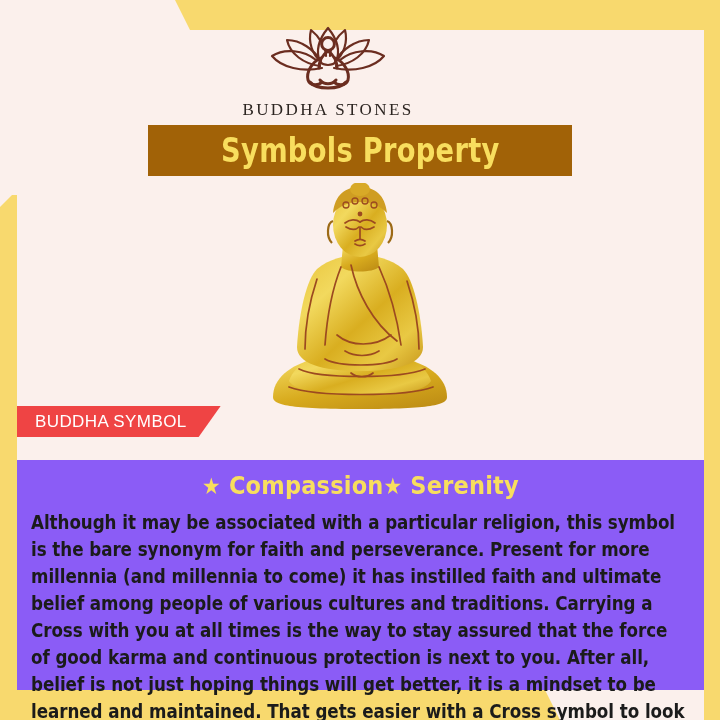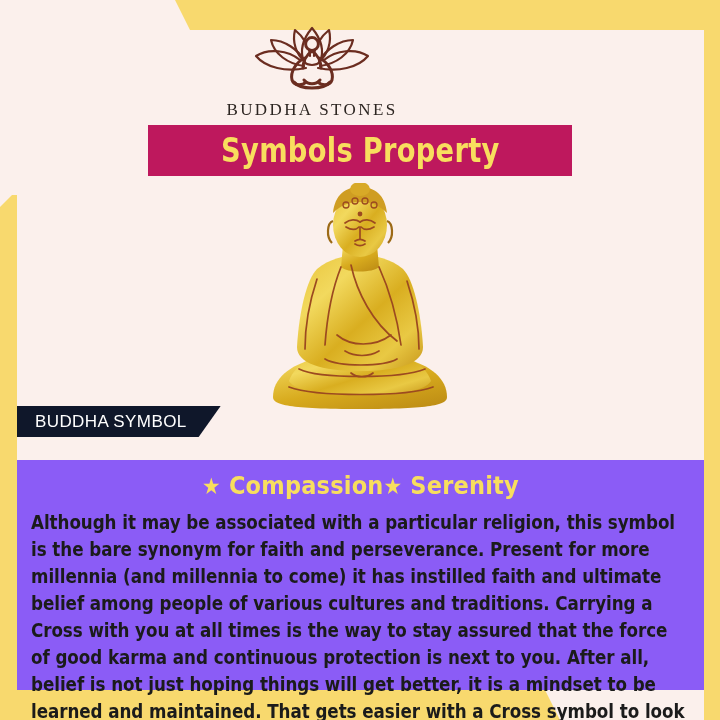--- a/index.html
+++ b/index.html
@@ -71,21 +71,21 @@
     top: 30px;
     width: 687px;
     height: 660px;
     background: #fbf0ec;
     z-index: 1;
   }
 
   
   .logo-block {
     position: absolute;
-    left: 0;
+    left: 16px;
     top: 22px;
     width: 624px;
     text-align: center;
     z-index: 4;
   }
   .logo-mark {
     display: block;
     margin: 0 auto;
     width: 140px;
     height: 74px;
@@ -99,21 +99,21 @@
     font-weight: 400;
   }
 
   
   .title-banner {
     position: absolute;
     left: 148px;
     top: 125px;
     width: 424px;
     height: 51px;
-    background: #be185d;
+    background: #a16207;
     display: flex;
     align-items: center;
     justify-content: center;
     z-index: 4;
   }
   .title-text {
     font-family: "Liberation Sans Narrow", "DejaVu Sans Condensed", "Liberation Sans", sans-serif;
     font-size: 33px;
     font-weight: 700;
     color: #f8de5e;
@@ -138,21 +138,21 @@
     height: 232px;
     display: block;
   }
 
   
   .ribbon {
     position: absolute;
     left: 17px;
     top: 406px;
     height: 31px;
-    background: #0f172a;
+    background: #ef4444;
     padding: 0 34px 0 18px;
     display: flex;
     align-items: center;
     clip-path: polygon(0 0, 100% 0, calc(100% - 22px) 100%, 0 100%);
     z-index: 5;
   }
   .ribbon-text {
     font-size: 17px;
     color: #ffffff;
     letter-spacing: 0.4px;

